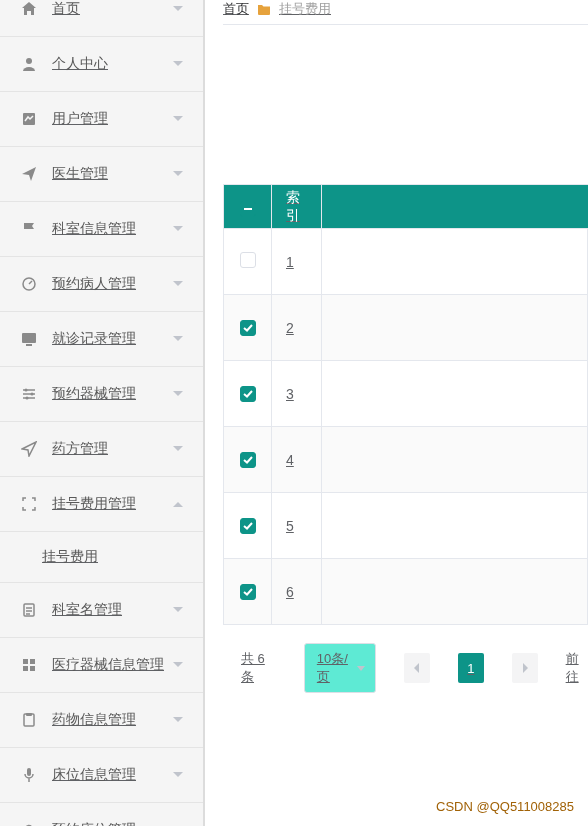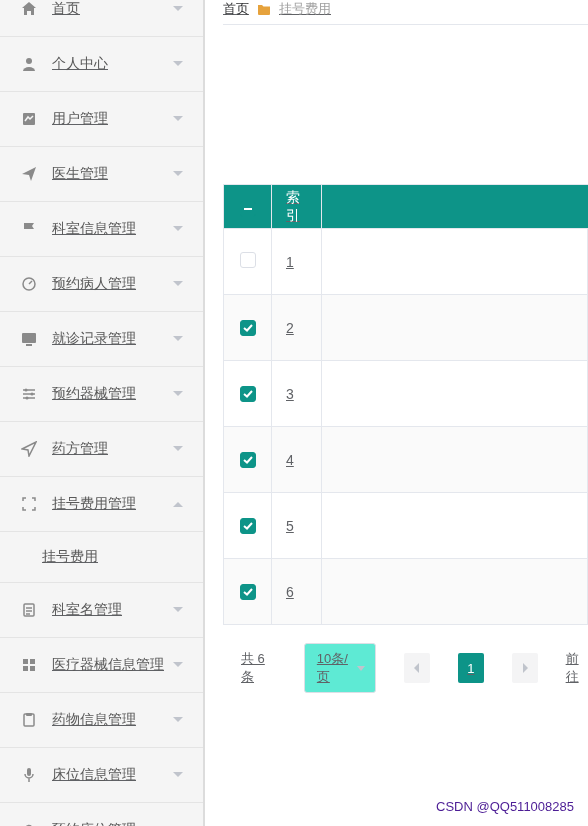--- a/index.html
+++ b/index.html
@@ -37,21 +37,21 @@
 .checkbox svg { display: none; }
 .checkbox.indeterminate { background: #0d9488; border-color: #0d9488; }
 .checkbox.indeterminate::before { content: ""; width: 8px; height: 2px; background: #fff; }
 .pagination { display: flex; align-items: center; gap: 28px; padding: 18px 0 0 18px; font-size: 13px; color: #606266; }
 .page-size { position: relative; }
 .page-size-inner { border: 1px solid #dcdfe6; border-radius: 3px; padding: 6px 26px 6px 12px; background: #5eead4; cursor: pointer; position: relative; }
 .page-size-inner::after { content: ""; position: absolute; right: 10px; top: 50%; margin-top: -2px; border-left: 4px solid transparent; border-right: 4px solid transparent; border-top: 5px solid #c0c4cc; }
 .pager-btn { width: 30px; height: 30px; background: #f4f4f5; color: #c0c4cc; border-radius: 2px; display: flex; align-items: center; justify-content: center; cursor: pointer; }
 .pager-btn.active { background: #0d9488; color: #fff; }
 .jump-label { margin-left: auto; }
-.watermark { position: absolute; bottom: 12px; right: 14px; color: #4c1d95; font-size: 13px; }
+.watermark { position: absolute; bottom: 12px; right: 14px; color: #a16207; font-size: 13px; }
 svg { display: block; }
 </style>
 </head>
 <body>
 
 <div class="layout">
   <div class="sidebar" id="sidebar">
       <div class="menu-item" style="padding-top: 0px;">
         <span class="icon">
           <svg width="16" height="16" viewBox="0 0 16 16">

